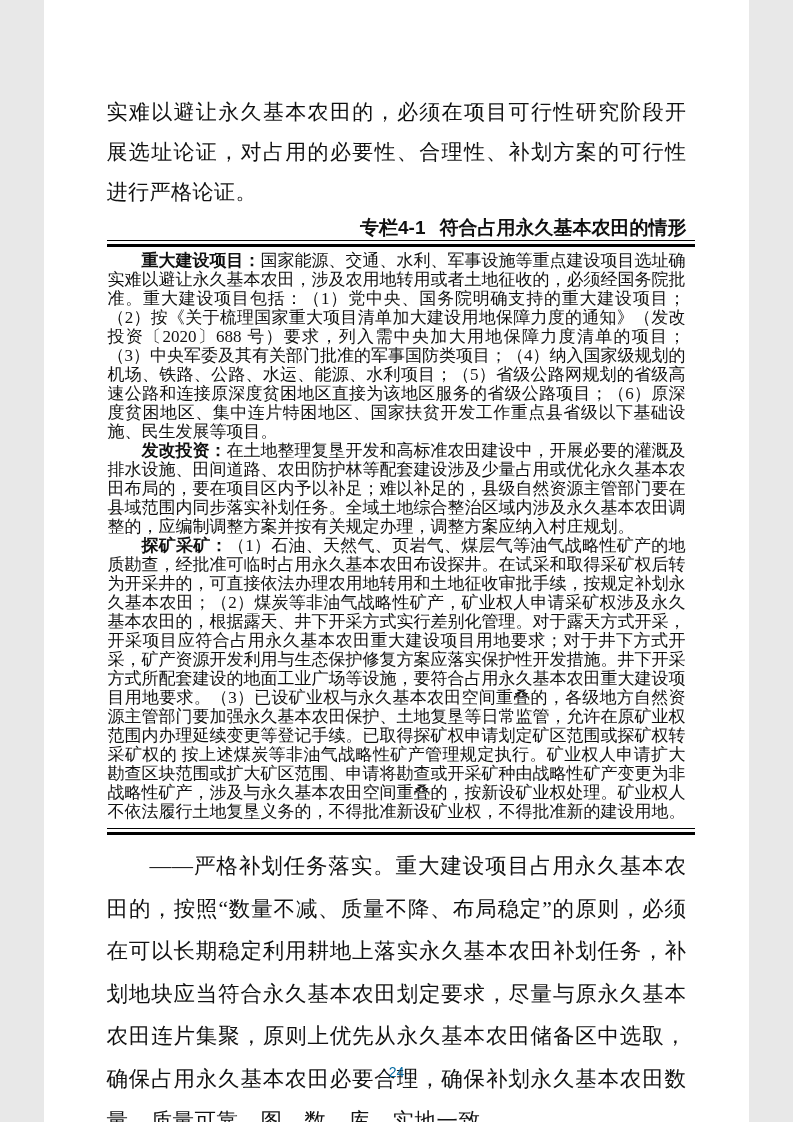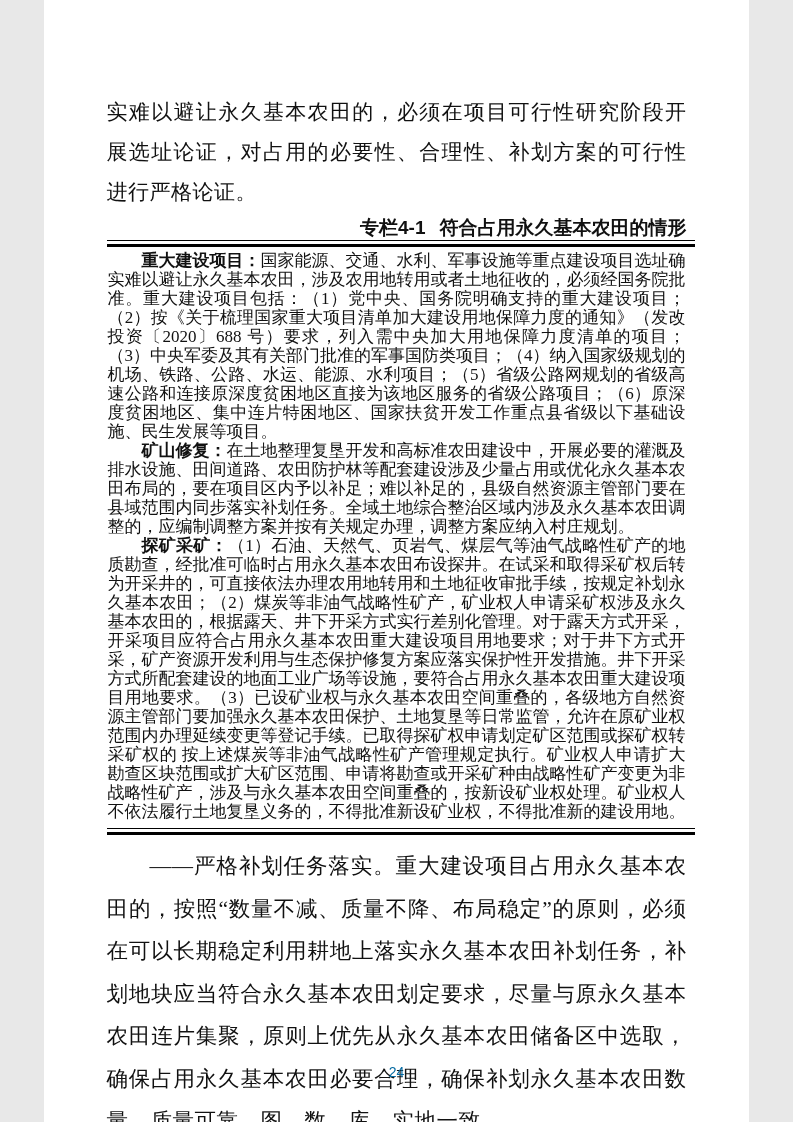--- a/index.html
+++ b/index.html
@@ -98,21 +98,21 @@
     <p class="intro">实难以避让永久基本农田的，必须在项目可行性研究阶段开展选址论证，对占用的必要性、合理性、补划方案的可行性进行严格论证。</p>
 
     <div class="box-title">
       <span>专栏4-1</span><span class="gap"></span><span>符合占用永久基本农田的情形</span>
     </div>
 
     <div class="rule top"></div>
 
     <div class="box-body">
       <p><span class="hd">重大建设项目：</span><span>国家能源、交通、水利、军事设施等重点建设项目选址确实难以避让永久基本农田，涉及农用地转用或者土地征收的，必须经国务院批准。重大建设项目包括：（1）党中央、国务院明确支持的重大建设项目；（2）按《关于梳理国家重大项目清单加大建设用地保障力度的通知》（发改投资〔2020〕688 号）要求，列入需中央加大用地保障力度清单的项目；（3）中央军委及其有关部门批准的军事国防类项目；（4）纳入国家级规划的机场、铁路、公路、水运、能源、水利项目；（5）省级公路网规划的省级高速公路和连接原深度贫困地区直接为该地区服务的省级公路项目；（6）原深度贫困地区、集中连片特困地区、国家扶贫开发工作重点县省级以下基础设施、民生发展等项目。</span></p>
-      <p><span class="hd">矿山修复：</span><span>在土地整理复垦开发和高标准农田建设中，开展必要的灌溉及排水设施、田间道路、农田防护林等配套建设涉及少量占用或优化永久基本农田布局的，要在项目区内予以补足；难以补足的，县级自然资源主管部门要在县域范围内同步落实补划任务。全域土地综合整治区域内涉及永久基本农田调整的，应编制调整方案并按有关规定办理，调整方案应纳入村庄规划。</span></p>
+      <p><span class="hd">发改投资：</span><span>在土地整理复垦开发和高标准农田建设中，开展必要的灌溉及排水设施、田间道路、农田防护林等配套建设涉及少量占用或优化永久基本农田布局的，要在项目区内予以补足；难以补足的，县级自然资源主管部门要在县域范围内同步落实补划任务。全域土地综合整治区域内涉及永久基本农田调整的，应编制调整方案并按有关规定办理，调整方案应纳入村庄规划。</span></p>
       <p><span class="hd">探矿采矿：</span><span>（1）石油、天然气、页岩气、煤层气等油气战略性矿产的地质勘查，经批准可临时占用永久基本农田布设探井。在试采和取得采矿权后转为开采井的，可直接依法办理农用地转用和土地征收审批手续，按规定补划永久基本农田；（2）煤炭等非油气战略性矿产，矿业权人申请采矿权涉及永久基本农田的，根据露天、井下开采方式实行差别化管理。对于露天方式开采，开采项目应符合占用永久基本农田重大建设项目用地要求；对于井下方式开采，矿产资源开发利用与生态保护修复方案应落实保护性开发措施。井下开采方式所配套建设的地面工业广场等设施，要符合占用永久基本农田重大建设项目用地要求。（3）已设矿业权与永久基本农田空间重叠的，各级地方自然资源主管部门要加强永久基本农田保护、土地复垦等日常监管，允许在原矿业权范围内办理延续变更等登记手续。已取得探矿权申请划定矿区范围或探矿权转采矿权的 按上述煤炭等非油气战略性矿产管理规定执行。矿业权人申请扩大勘查区块范围或扩大矿区范围、申请将勘查或开采矿种由战略性矿产变更为非战略性矿产，涉及与永久基本农田空间重叠的，按新设矿业权处理。矿业权人不依法履行土地复垦义务的，不得批准新设矿业权，不得批准新的建设用地。</span></p>
     </div>
 
     <div class="rule bottom"></div>
 
     <p class="closing">——严格补划任务落实。重大建设项目占用永久基本农田的，按照“数量不减、质量不降、布局稳定”的原则，必须在可以长期稳定利用耕地上落实永久基本农田补划任务，补划地块应当符合永久基本农田划定要求，尽量与原永久基本农田连片集聚，原则上优先从永久基本农田储备区中选取，确保占用永久基本农田必要合理，确保补划永久基本农田数量、质量可靠，图、数、库、实地一致。</p>
 
   </div>
 
   <div class="page-number">24</div>

